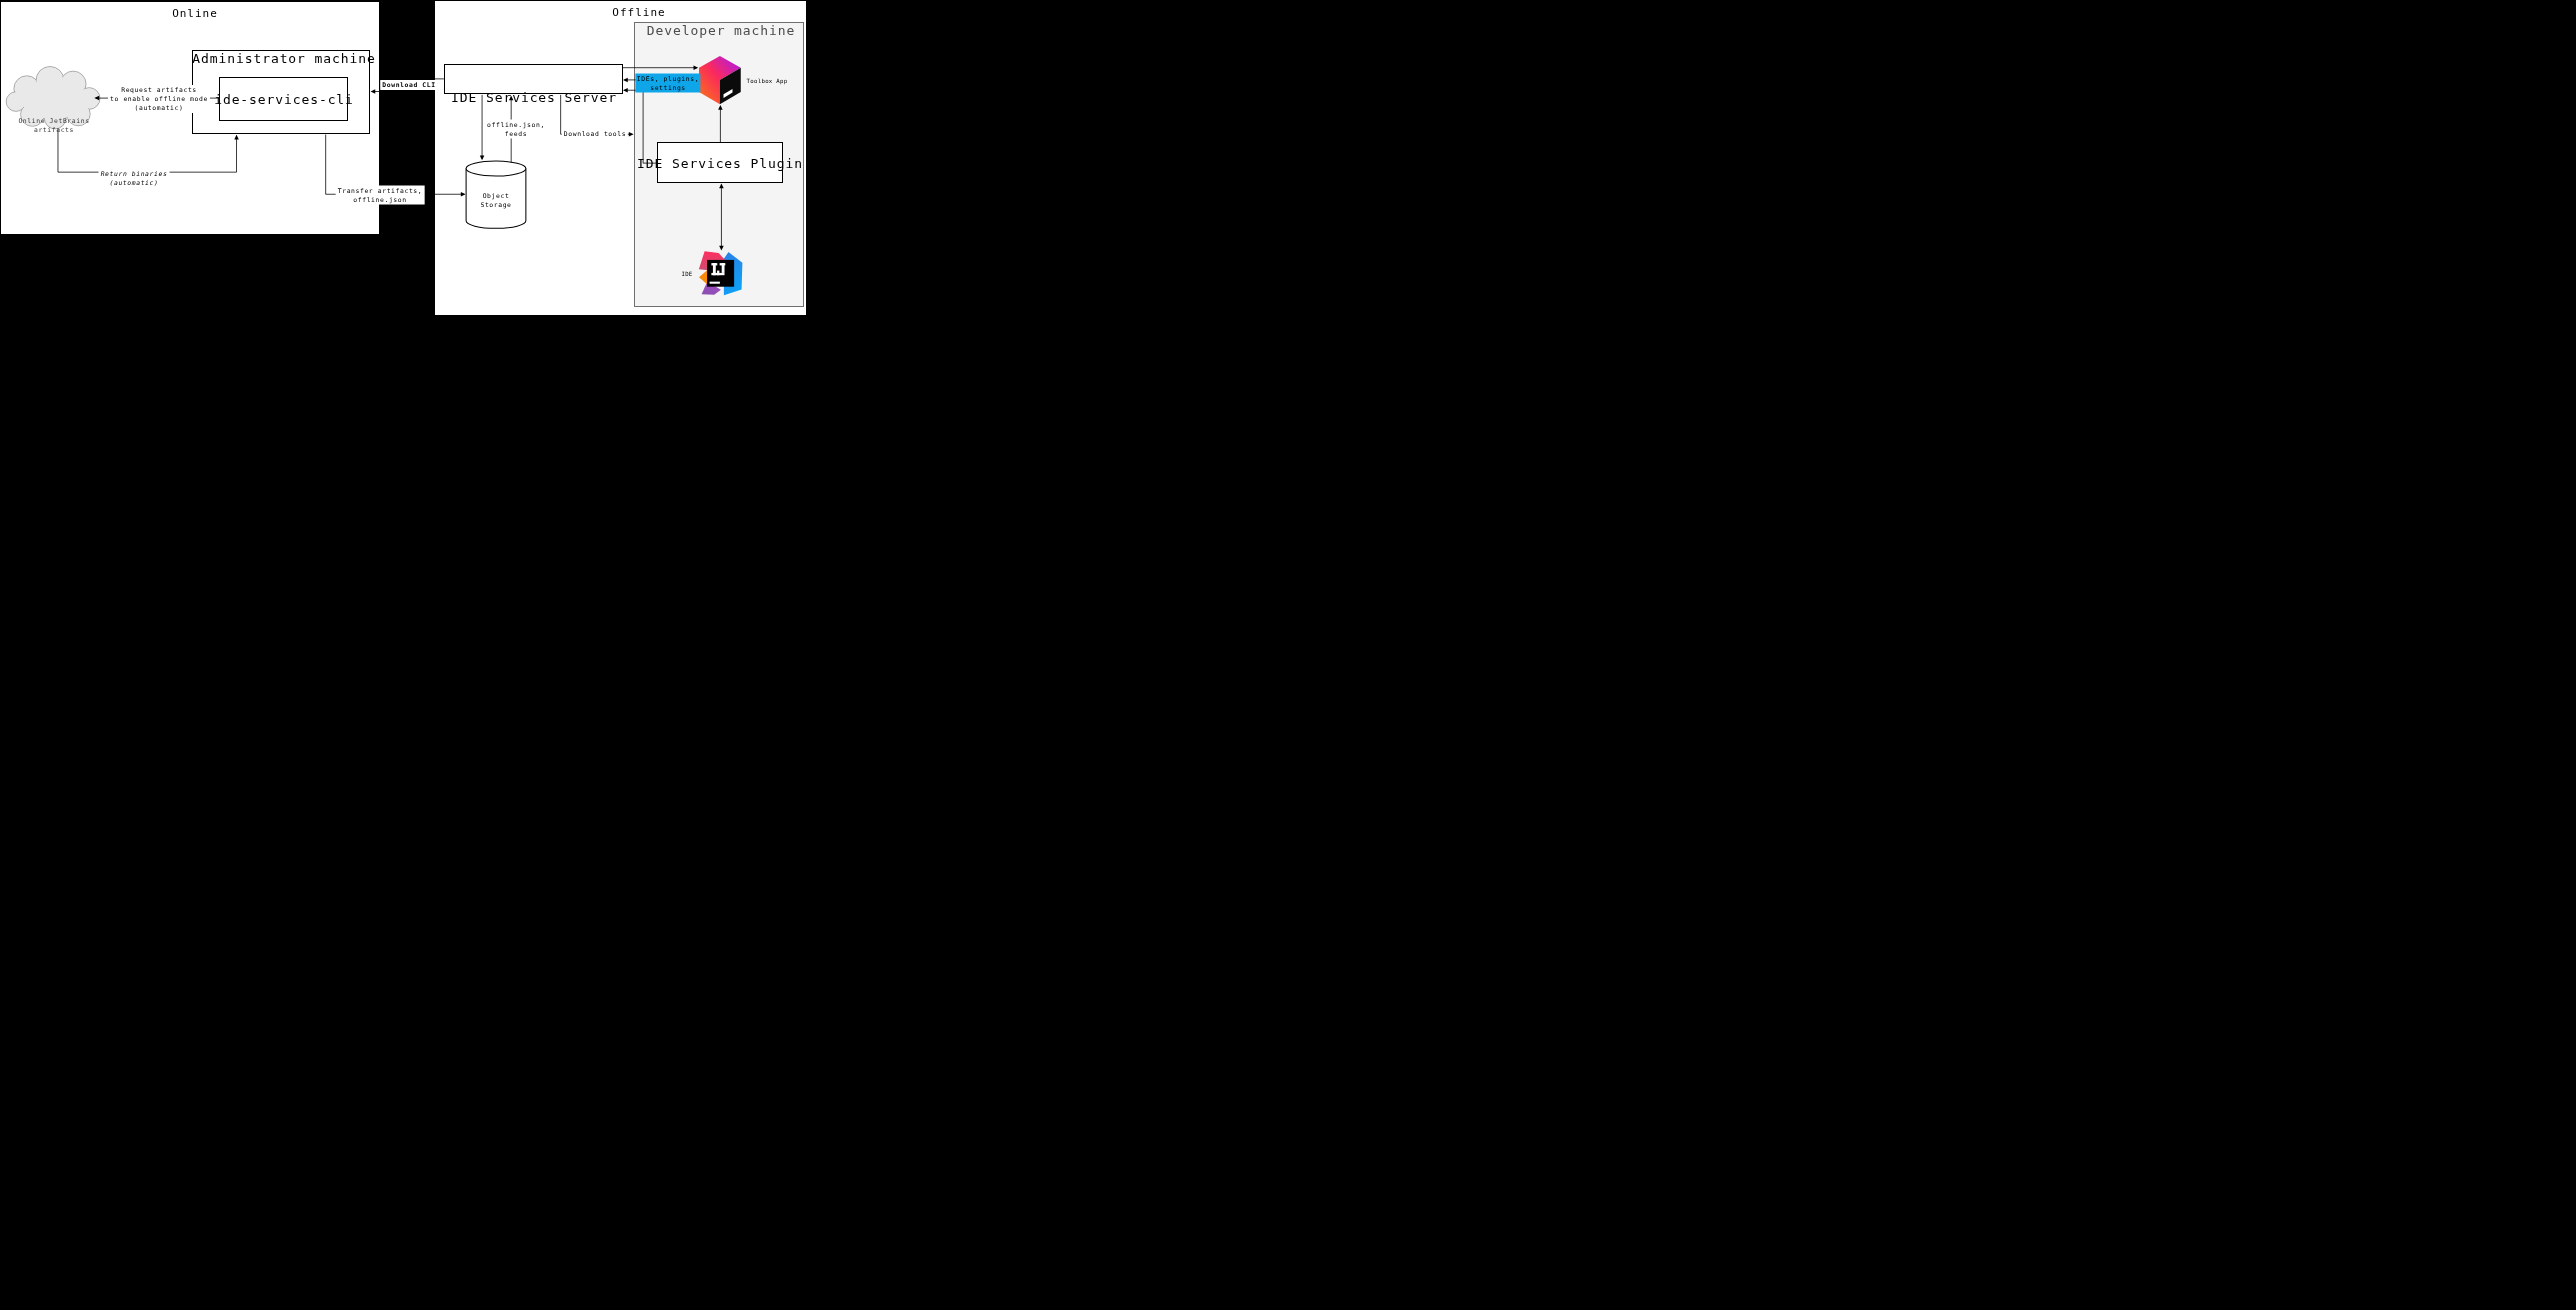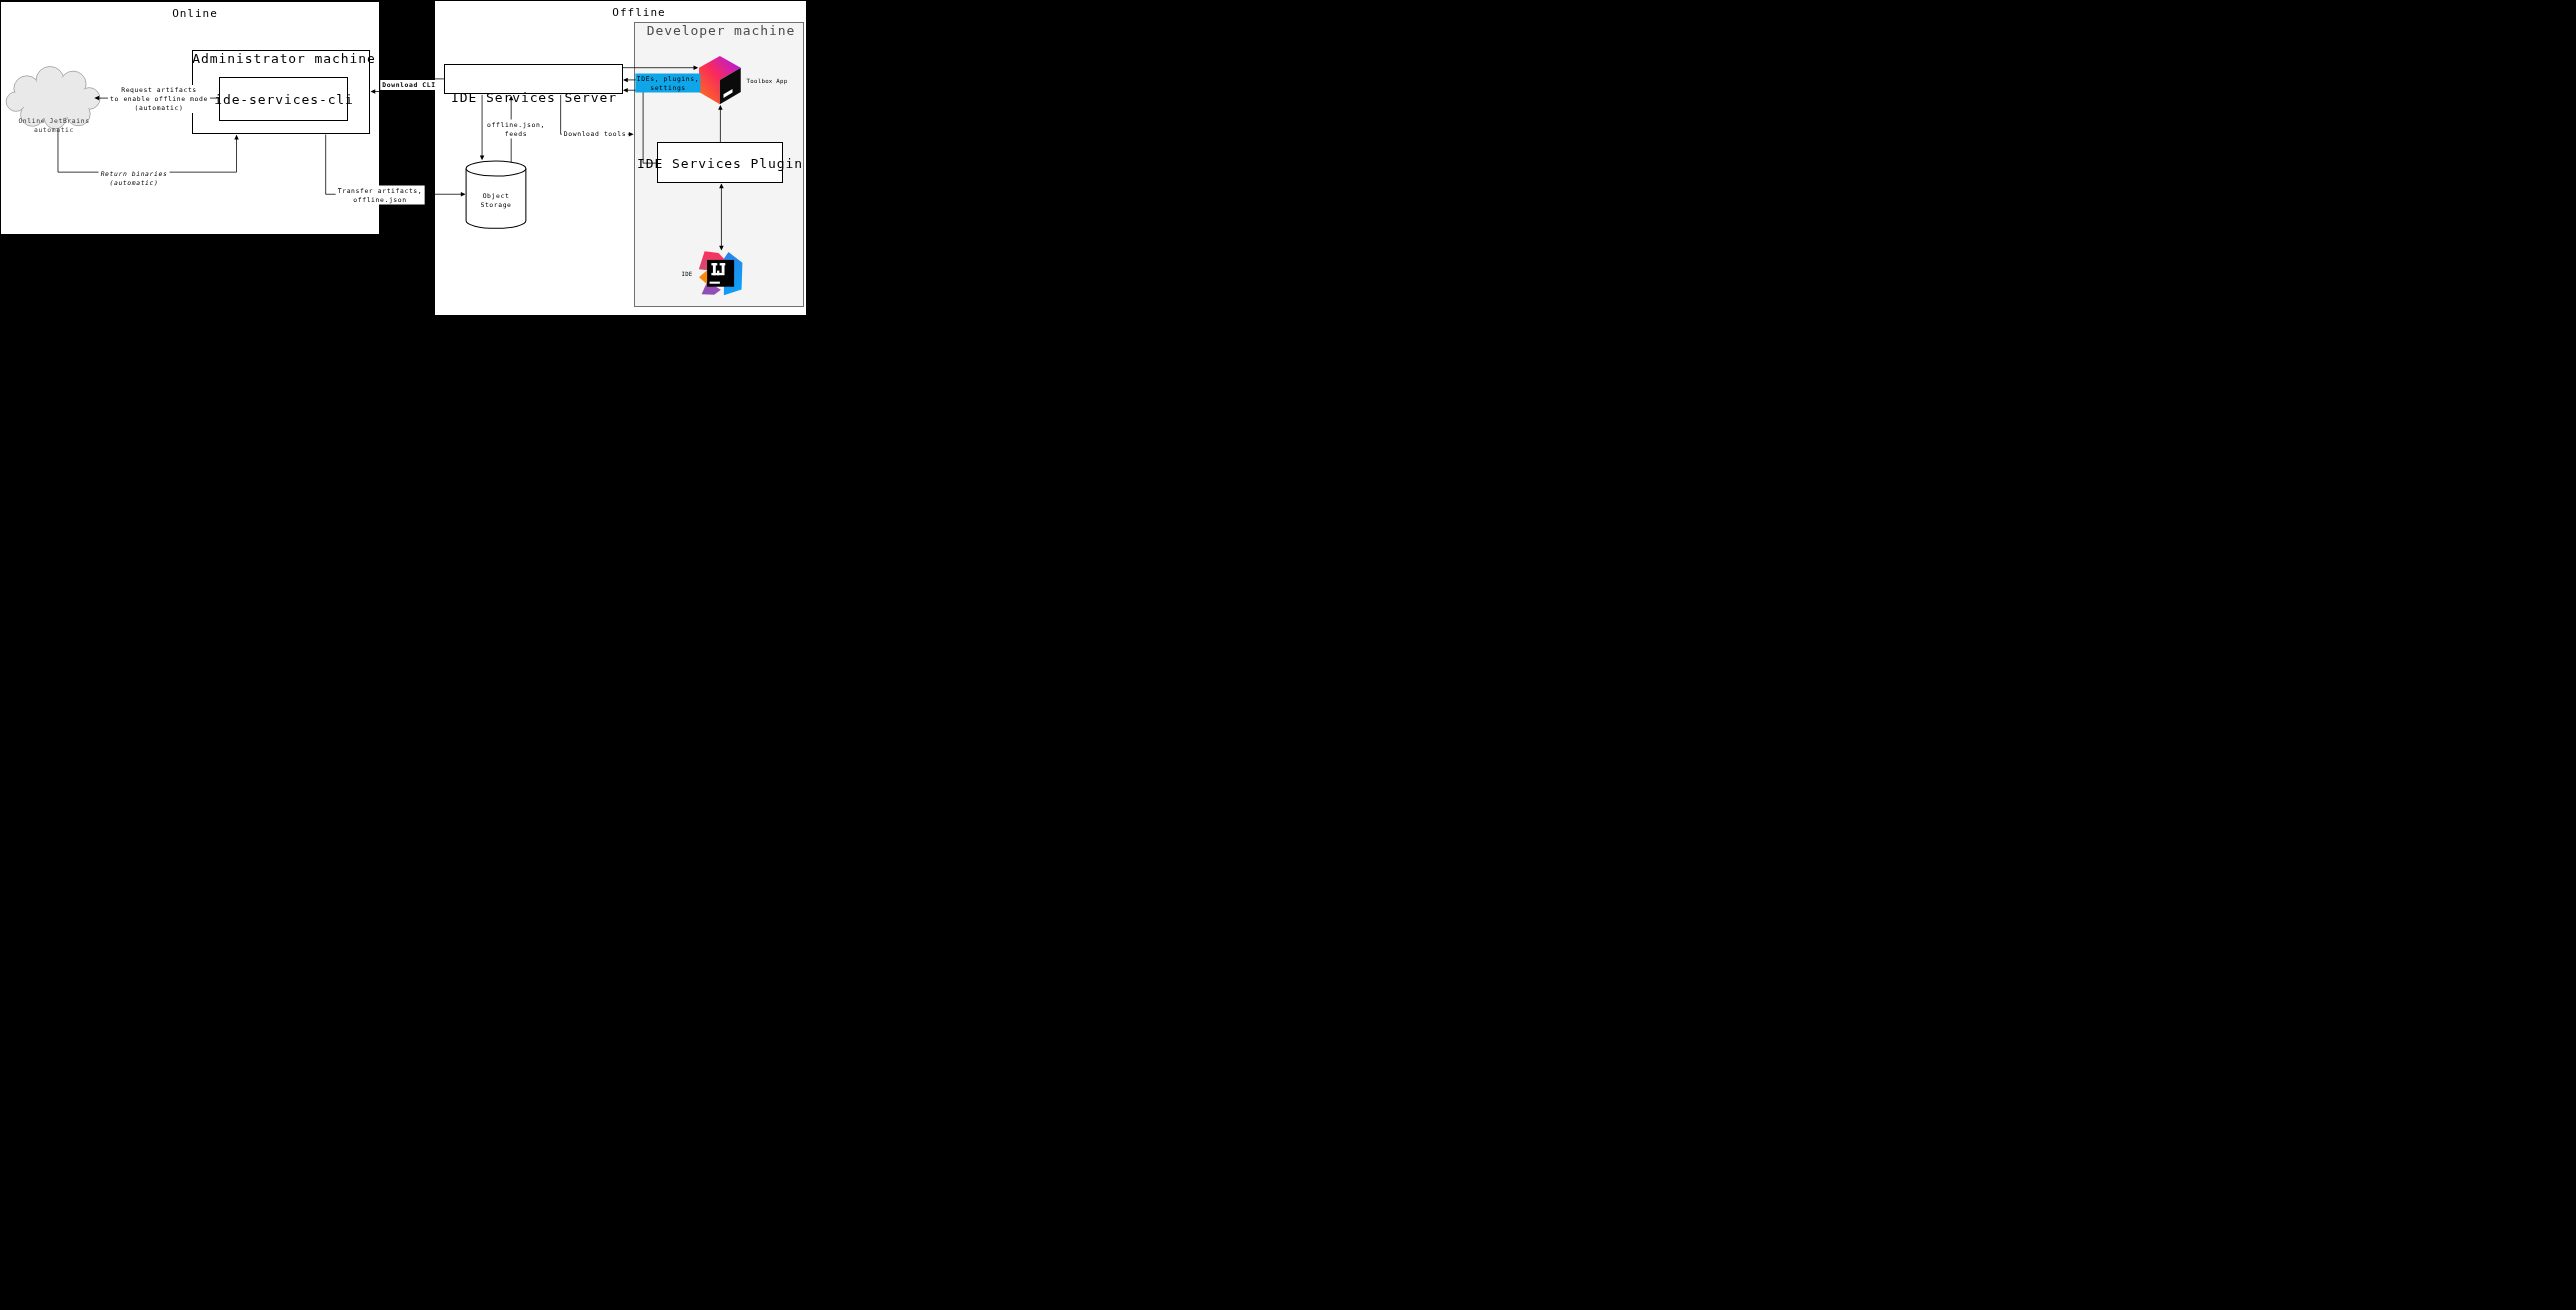--- a/index.html
+++ b/index.html
@@ -152,21 +152,21 @@
   <div class="txt title" style="left:195px;top:13px;">Online</div>
   <div class="txt title" style="left:635px;top:12.4px;padding-left:8px;">Offline</div>
   <div class="txt boxtitle gray" style="left:721px;top:30px;">Developer machine</div>
   <div class="txt boxtitle" style="left:284px;top:58px;">Administrator machine</div>
   <div class="txt boxtitle" style="left:534px;top:97px;">IDE Services Server</div>
   <div class="txt boxtitle" style="left:720px;top:163px;">IDE Services Plugin</div>
   <div class="txt boxtitle" style="left:284px;top:99px;">ide-services-cli</div>
 
   <div class="txt lbl cloudtxt" style="left:54px;top:98px;">
     <div>Online JetBrains</div>
-      <div>automatic</div>
+      <div>artifacts</div>
   </div>
   <div class="txt lbl" style="left:496px;top:201px;">
     <div>Object</div>
       <div>Storage</div>
   </div>
 
   <div class="txt lbl bgw" style="left:159px;top:99px;">
     <div>Request artifacts</div>
     <div>to enable offline mode</div>
     <div>(automatic)</div>

